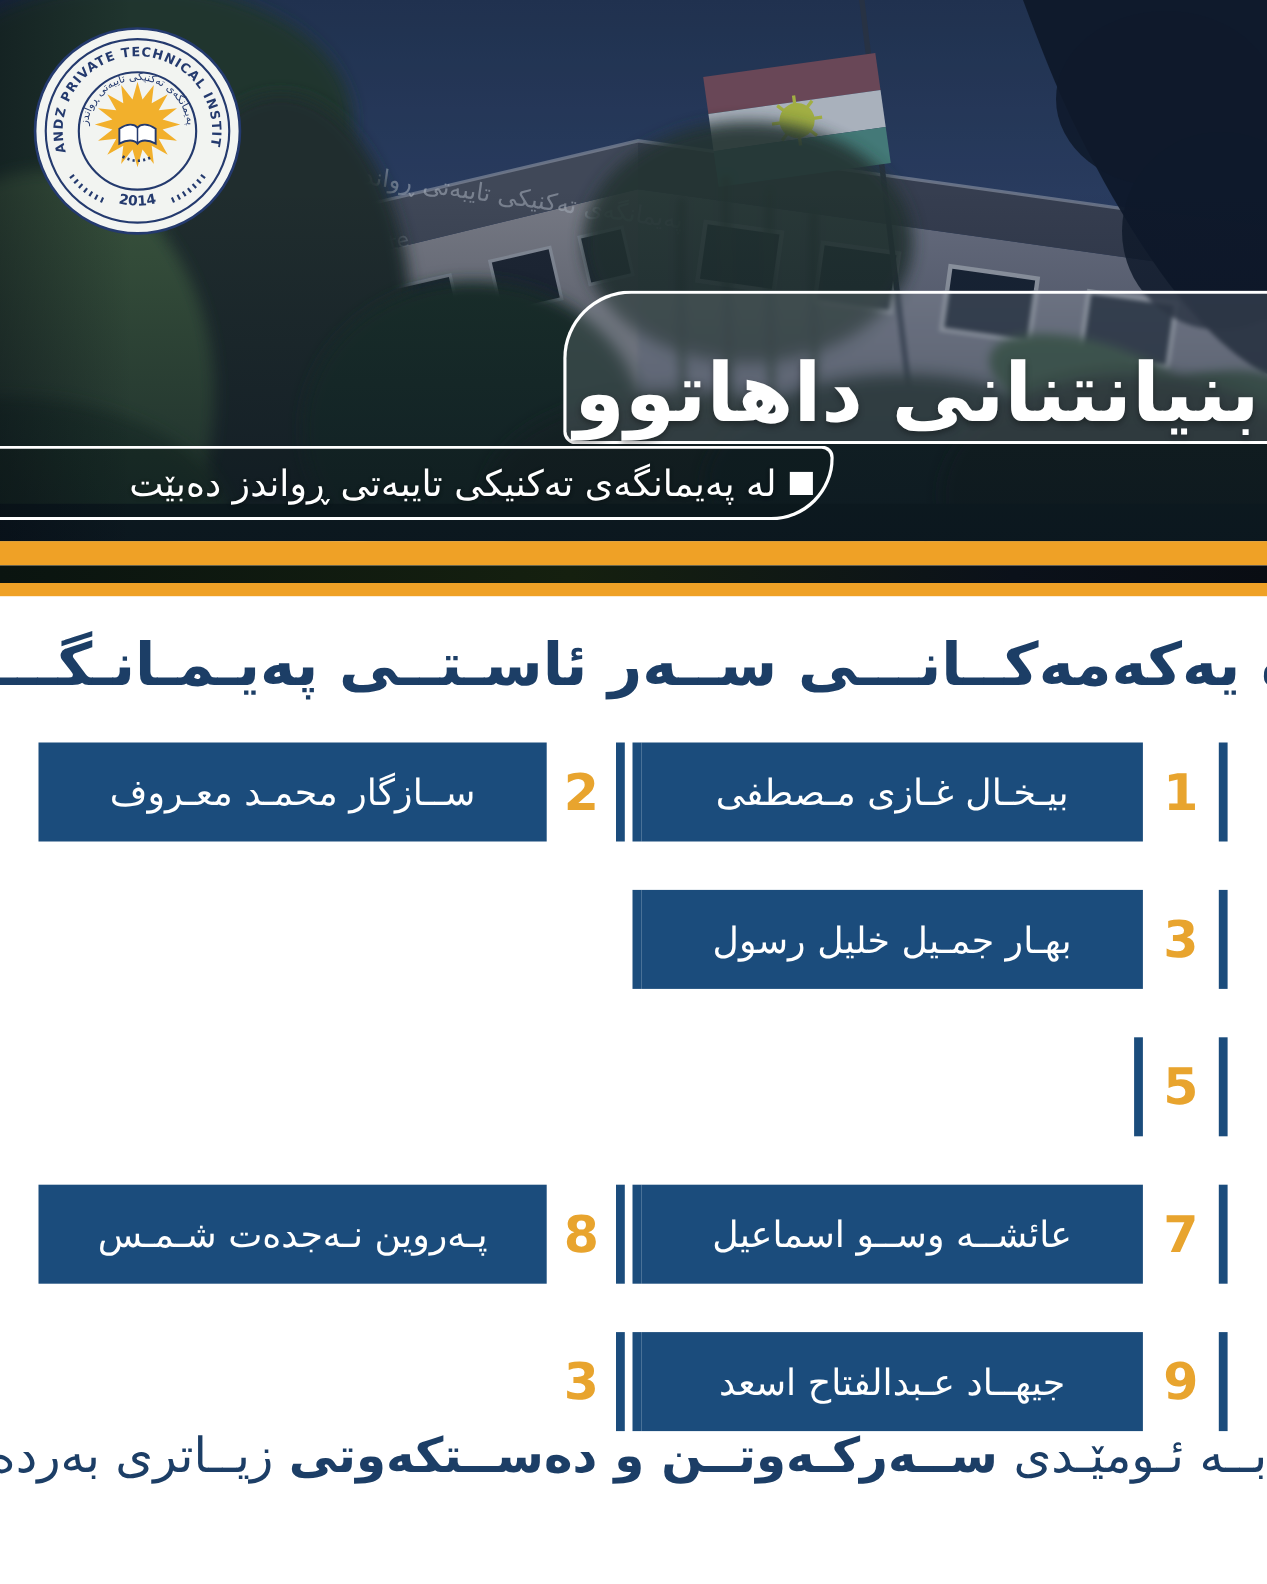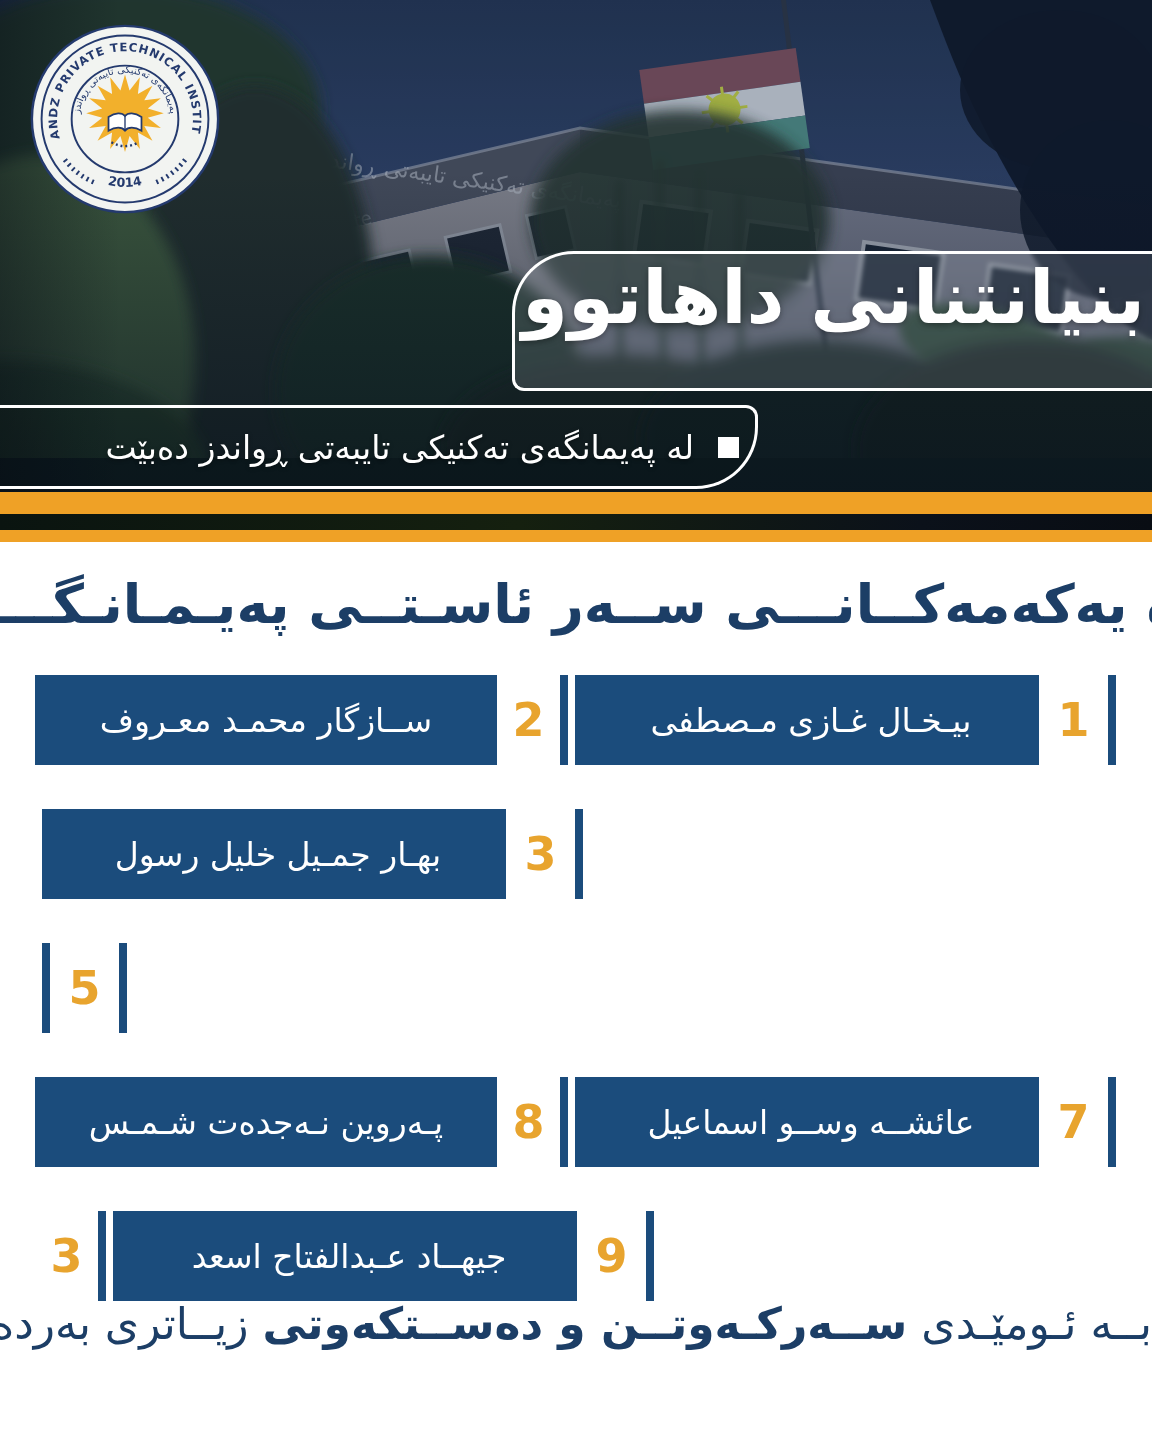--- a/index.html
+++ b/index.html
@@ -8,39 +8,39 @@
     background:#ffffff;overflow:hidden;
     font-family:"DejaVu Sans","Liberation Sans",sans-serif;
   }
   
   .hero{position:absolute;top:0;left:0;width:1152px;height:492px;overflow:hidden;}
   .hero svg{display:block}
   
   .logo{position:absolute;top:22px;left:28px;width:194px;height:194px;}
   
   .title-box{
-    position:absolute;top:251px;left:512px;right:0;height:134px;
+    position:absolute;top:264px;left:512px;right:0;height:134px;
     border:3px solid #fff;border-right:none;
     border-radius:62px 0 0 12px;
     background:rgba(210,218,222,0.16);
     backdrop-filter:blur(2px);
-    display:flex;align-items:flex-start;justify-content:center;
+    display:flex;align-items:flex-end;justify-content:center;
   }
   .title-box .title{
     color:#fff;font-size:74px;font-weight:bold;direction:rtl;
     text-shadow:0 2px 6px rgba(0,0,0,.35);white-space:nowrap;
   }
   
   .subtitle-box{
-    position:absolute;top:405px;left:0;width:758px;height:84px;
+    position:absolute;top:405px;left:0;width:758px;height:68px;
     border:3px solid #fff;border-left:none;
     border-radius:0 12px 62px 0;
     background:rgba(10,20,14,0.10);
     display:flex;align-items:center;direction:rtl;
-    padding-right:16px;box-sizing:border-box;gap:24px;
+    padding-right:16px;box-sizing:border-box;gap:12px;
   }
   .subtitle-box .bullet{width:21px;height:21px;background:#fff;flex:0 0 auto;}
   .subtitle-box .subtitle{
     color:#fff;font-size:33px;white-space:nowrap;
     text-shadow:0 1px 4px rgba(0,0,0,.4);
   }
   
   .stripe-a{position:absolute;top:492px;left:0;width:1152px;height:22px;background:#efa126;}
   .stripe-b{position:absolute;top:514px;left:0;width:1152px;height:16px;
             background:linear-gradient(90deg,#0a1410,#15200f 45%,#0b111a 80%,#090d13);}
@@ -48,21 +48,21 @@
   
   .heading{
     position:absolute;top:552px;left:0;right:0;height:104px;
     display:flex;align-items:center;justify-content:center;
     direction:rtl;color:#1c3e66;font-size:54px;font-weight:bold;
     letter-spacing:1px;white-space:nowrap;
   }
   
   .rows{position:absolute;top:675px;left:35px;width:1081px;
         display:flex;flex-direction:column;gap:28px;}
-  .row{display:flex;height:106px;}
+  .row{display:flex;height:106px;justify-content:flex-end;}
   .unit{display:flex;height:90px;}
   .u-box{
     background:#1b4c7c;display:flex;align-items:center;justify-content:center;
     direction:rtl;color:#ffffff;font-size:33px;white-space:nowrap;
   }
   .unit-left .u-box{width:462px;}
   .unit-right .u-box{width:456px;}
   .u-num{
     display:flex;align-items:center;justify-content:center;
     color:#e8a42e;font-weight:bold;font-size:46px;

